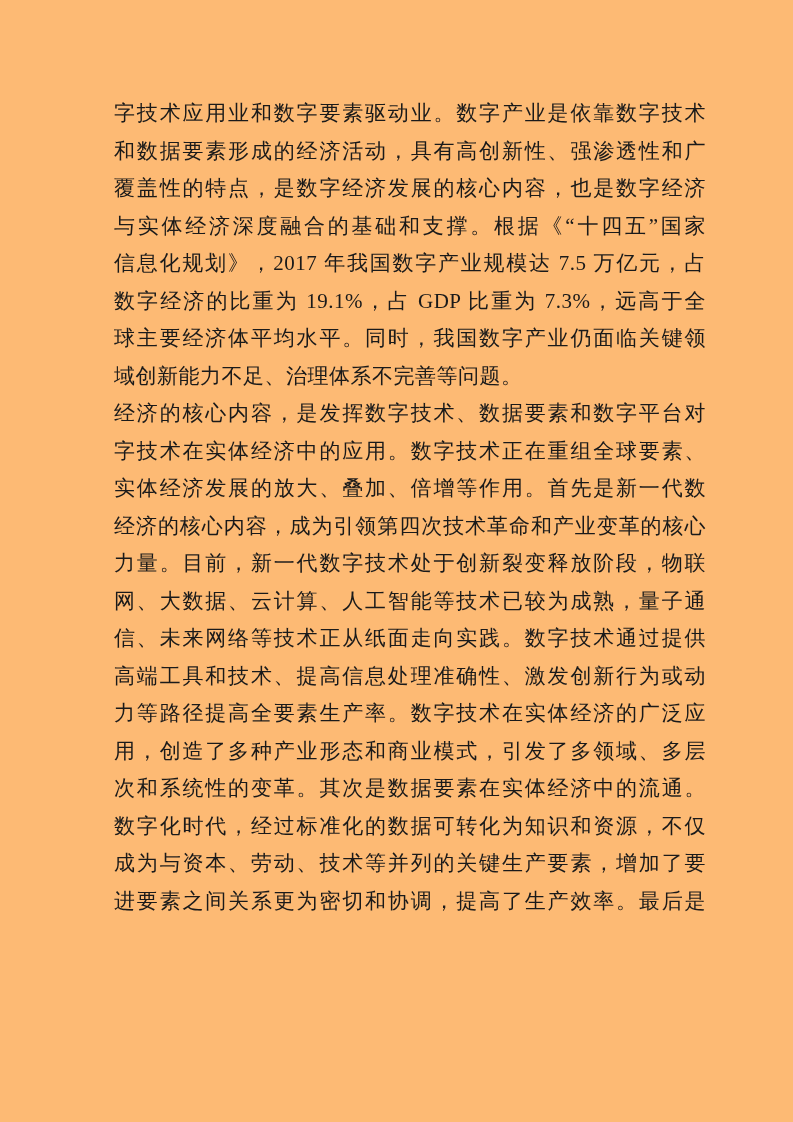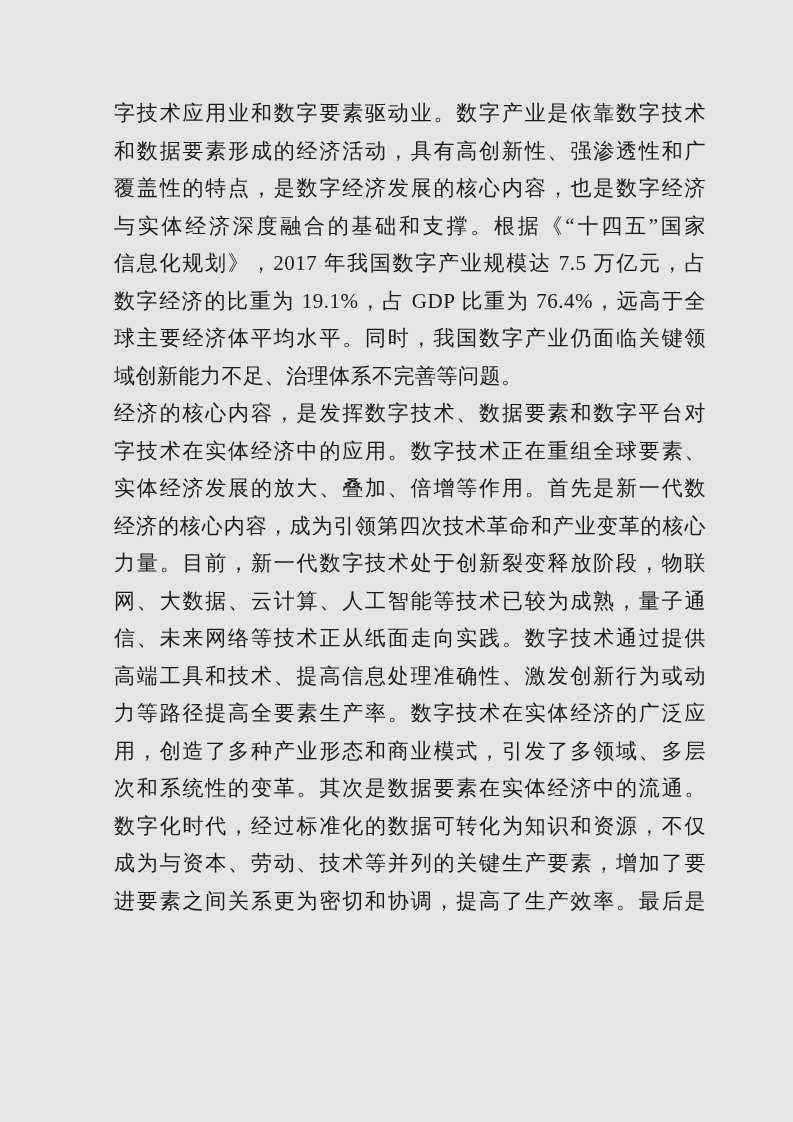--- a/index.html
+++ b/index.html
@@ -4,21 +4,21 @@
 <style>
   html, body {
     margin: 0;
     padding: 0;
     background: #ffffff;
   }
   .page {
     position: relative;
     width: 793px;
     height: 1122px;
-    background: #e5e5e5;
+    background: #fdba74;
     overflow: hidden;
     font-family: "Liberation Serif", serif;
   }
   .doc-body {
     position: absolute;
     left: 114px;
     top: 95px;
     width: 592px;
     color: #1a1a1a;
     font-size: 21px;
@@ -49,21 +49,21 @@
 <body>
 
 <div class="page">
   <div class="doc-body">
       <div class="paragraph">
         <div class="line">字技术应用业和数字要素驱动业。数字产业是依靠数字技术</div>
         <div class="line">和数据要素形成的经济活动，具有高创新性、强渗透性和广</div>
         <div class="line">覆盖性的特点，是数字经济发展的核心内容，也是数字经济</div>
         <div class="line">与实体经济深度融合的基础和支撑。根据《“十四五”国家</div>
         <div class="line">信息化规划》，2017 年我国数字产业规模达 7.5 万亿元，占</div>
-        <div class="line">数字经济的比重为 19.1%，占 GDP 比重为 76.4%，远高于全</div>
+        <div class="line">数字经济的比重为 19.1%，占 GDP 比重为 7.3%，远高于全</div>
         <div class="line">球主要经济体平均水平。同时，我国数字产业仍面临关键领</div>
         <div class="line line-end">域创新能力不足、治理体系不完善等问题。</div>
       </div>
       <div class="paragraph">
         <div class="line">经济的核心内容，是发挥数字技术、数据要素和数字平台对</div>
         <div class="line">字技术在实体经济中的应用。数字技术正在重组全球要素、</div>
         <div class="line">实体经济发展的放大、叠加、倍增等作用。首先是新一代数</div>
         <div class="line">经济的核心内容，成为引领第四次技术革命和产业变革的核心</div>
         <div class="line">力量。目前，新一代数字技术处于创新裂变释放阶段，物联</div>
         <div class="line">网、大数据、云计算、人工智能等技术已较为成熟，量子通</div>

